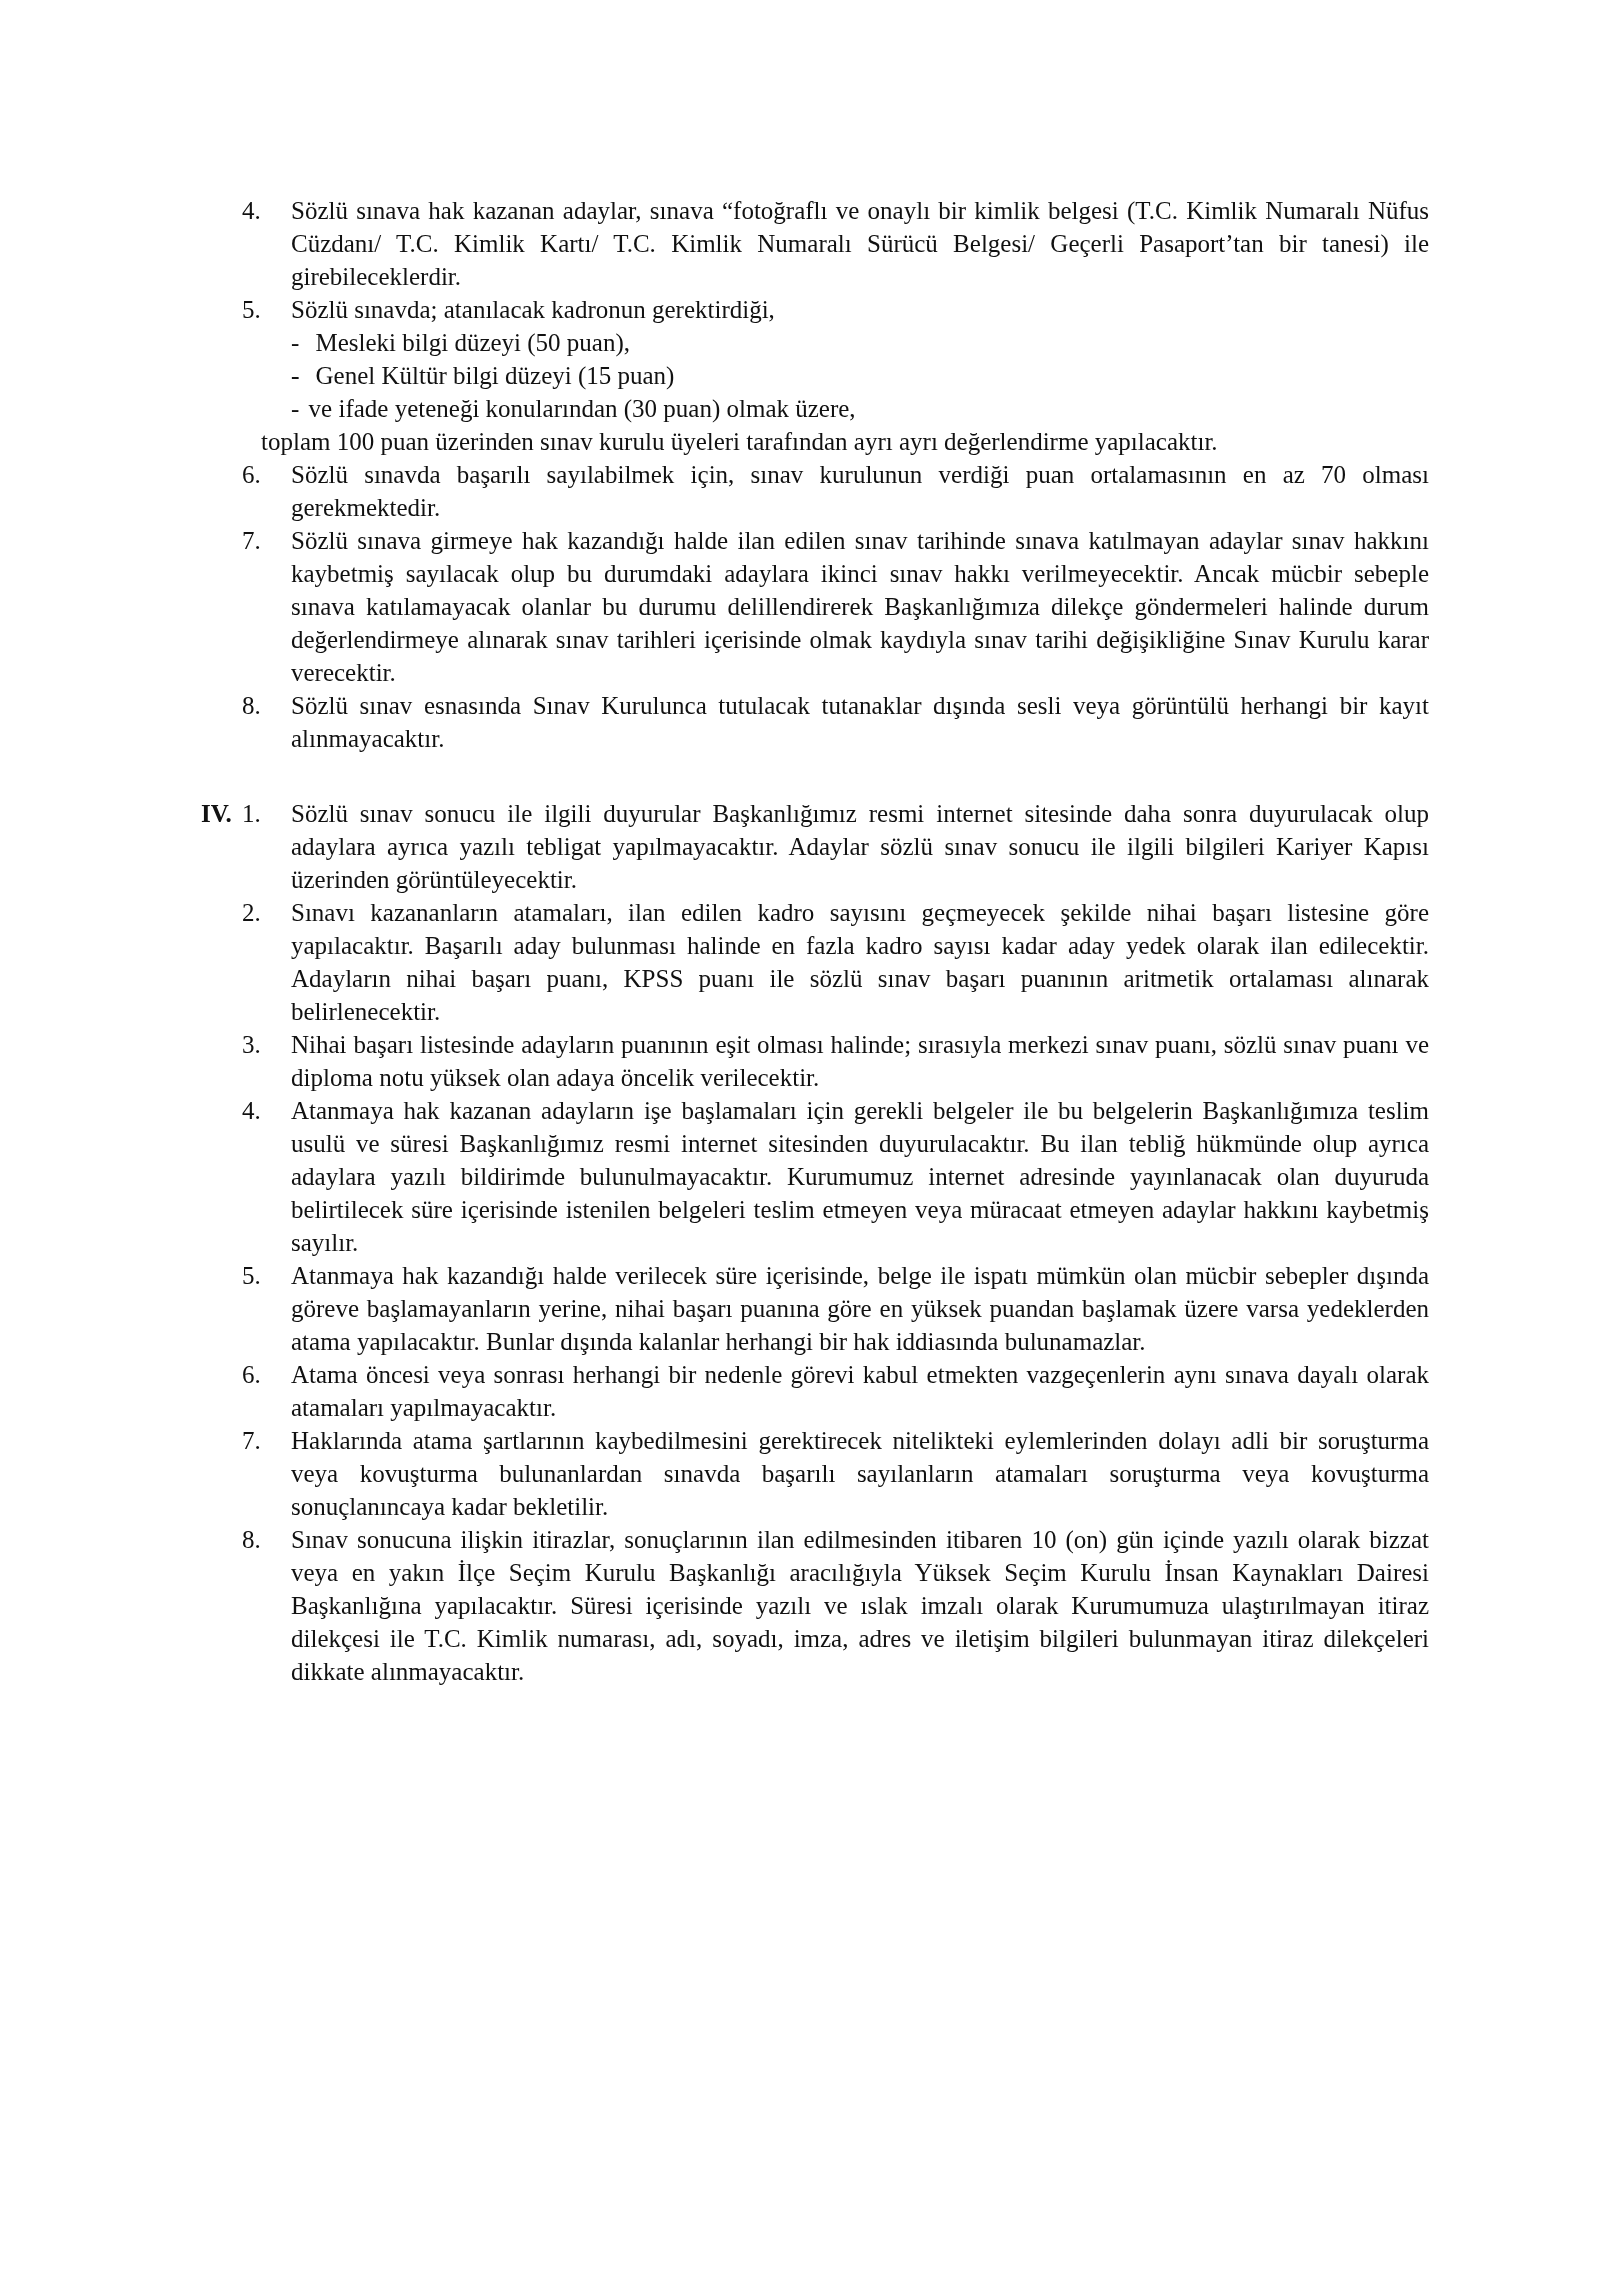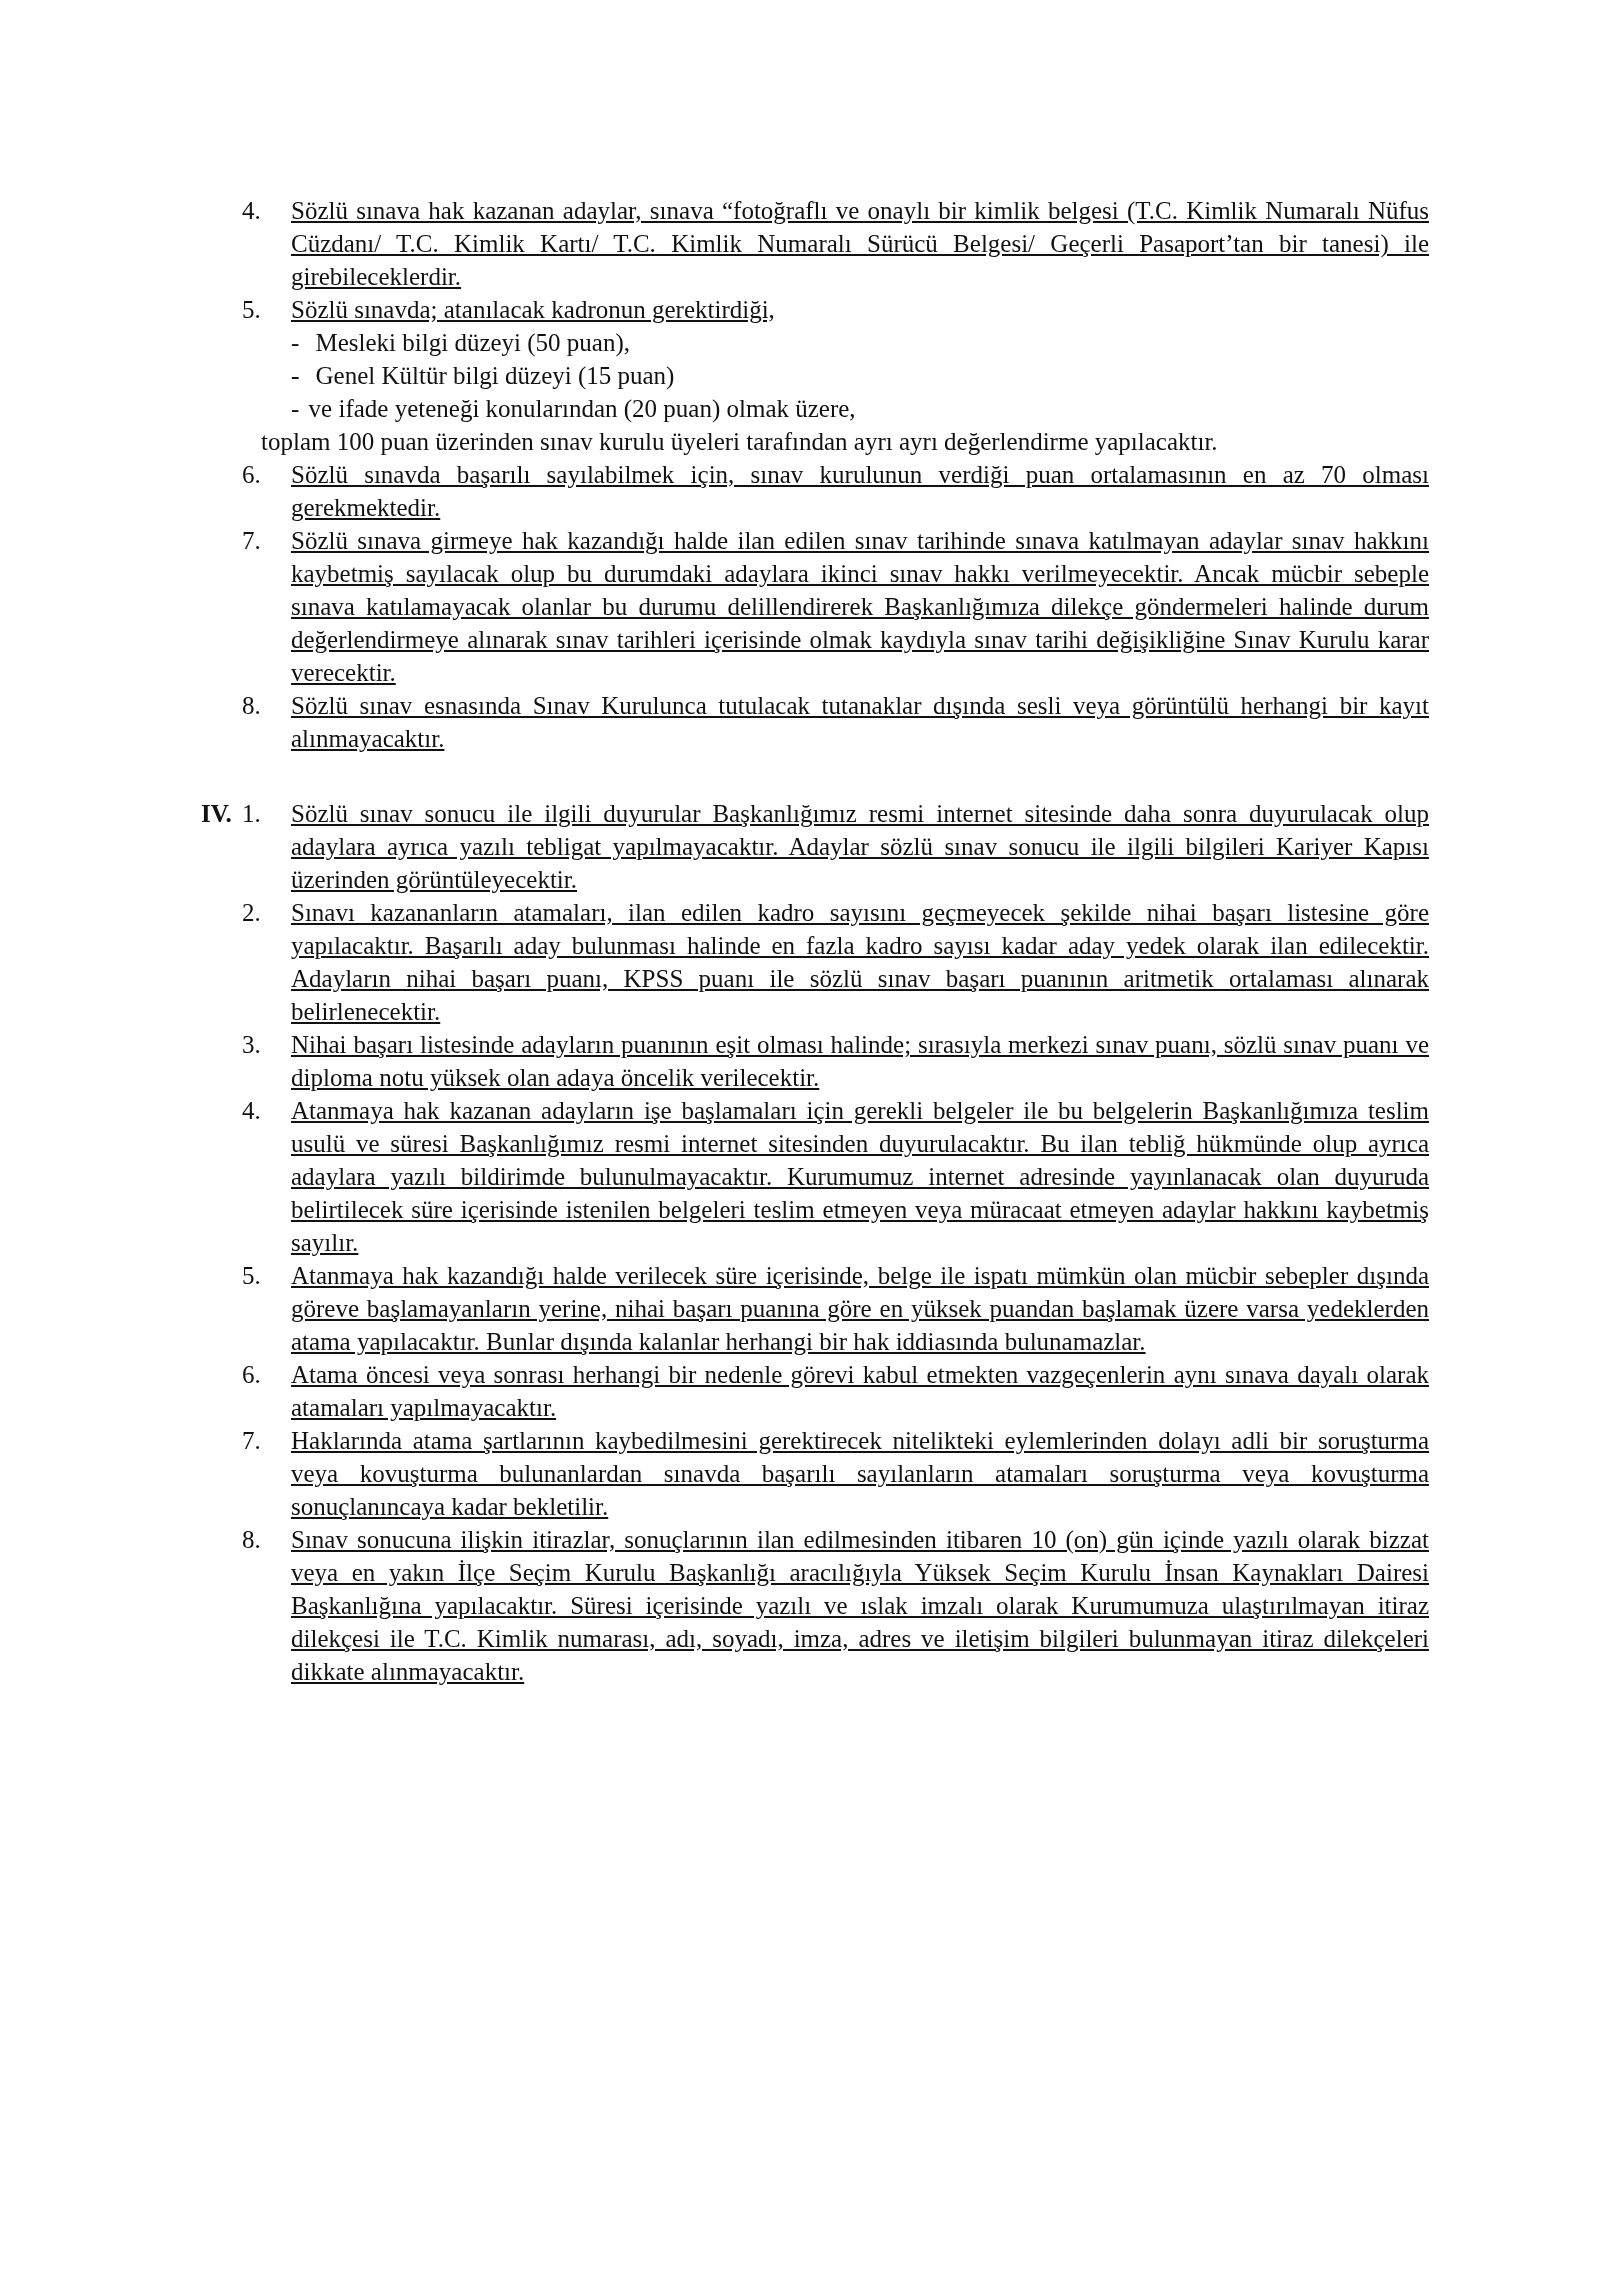--- a/index.html
+++ b/index.html
@@ -18,21 +18,21 @@
     .sub { position: relative; padding-left: 24.5px; }
     .sub .dash { position: absolute; left: 0; top: 0; }
     .sub.cont { padding-left: 17.6px; }
     .sub-block { padding-left: 49px; }
     .summary { margin-left: 19px; }
     .heading {
       position: relative; font-weight: bold; margin-top: 42px; margin-bottom: 42px;
       padding-left: 49px; margin-left: -41px; padding-left: 90px;
     }
     .heading .roman { position: absolute; left: 0; top: 0; }
-    .text { display: block; text-decoration: underline; }
+    .text { display: block; }
   </style>
 </head>
 <body>
 
 <div class="page">
   <div class="content">
 
     <div class="item">
       <span class="num">4.</span>
       <span class="text">Sözlü sınava hak kazanan adaylar, sınava “fotoğraflı ve onaylı bir kimlik belgesi (T.C. Kimlik Numaralı Nüfus Cüzdanı/ T.C. Kimlik Kartı/ T.C. Kimlik Numaralı Sürücü Belgesi/ Geçerli Pasaport’tan bir tanesi) ile girebileceklerdir.</span>
@@ -51,21 +51,21 @@
         <span class="dash">-</span>
       </div>
       <div class="sub">
         <span class="dash">-</span>
         <span>Genel Kültür bilgi düzeyi (15 puan)</span>
       </div>
       <div class="sub">
         <span class="dash">-</span>
       </div>
       <div class="sub cont">
-        <span>ve ifade yeteneği konularından (20 puan) olmak üzere,</span>
+        <span>ve ifade yeteneği konularından (30 puan) olmak üzere,</span>
       </div>
     </div>
     <div class="summary">toplam 100 puan üzerinden sınav kurulu üyeleri tarafından ayrı ayrı değerlendirme yapılacaktır.</div>
 
     <div class="item">
       <span class="num">6.</span>
       <span class="text">Sözlü sınavda başarılı sayılabilmek için, sınav kurulunun verdiği puan ortalamasının en az 70 olması gerekmektedir.</span>
     </div>
     <div class="item">
       <span class="num">7.</span>

